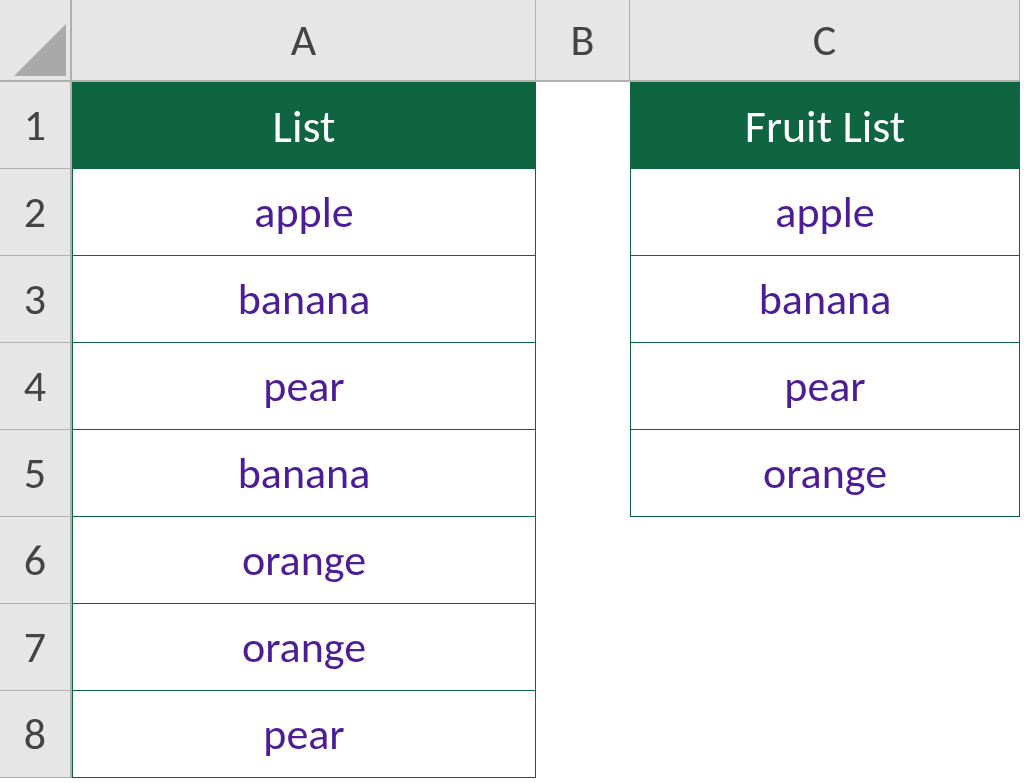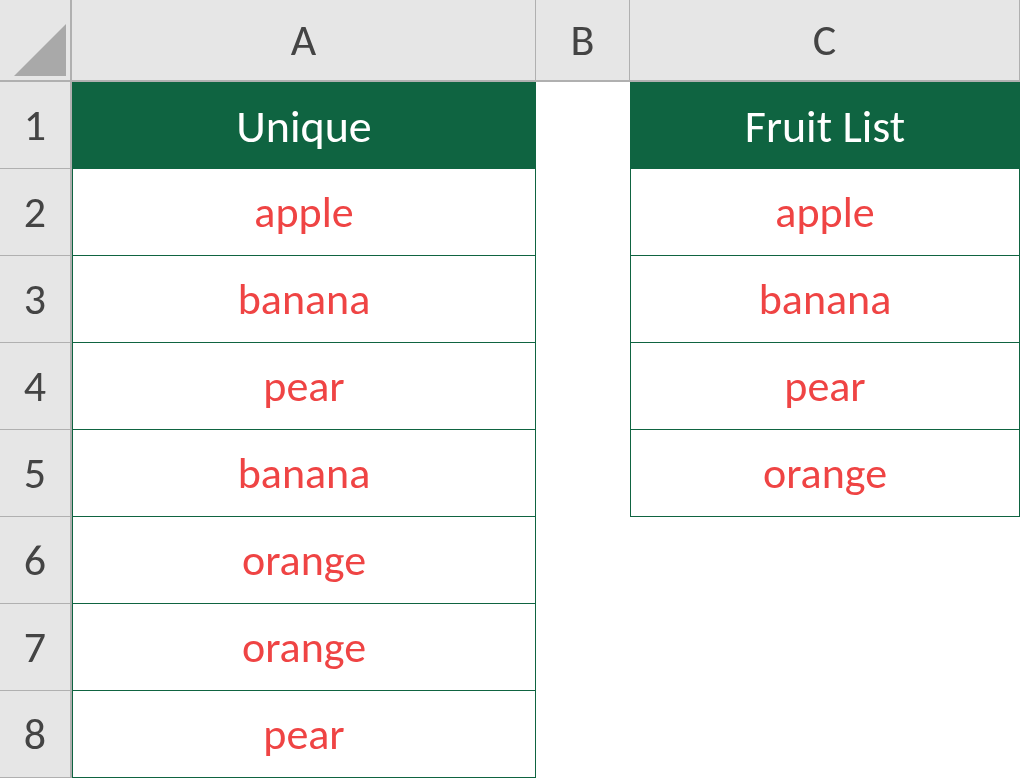--- a/index.html
+++ b/index.html
@@ -59,21 +59,21 @@
       color: #444;
       font-weight: 400;
     }
     .cell {
       border-right: 1px solid #d0d0d0;
       border-bottom: 1px solid #d0d0d0;
       display: flex;
       align-items: center;
       justify-content: center;
       font-size: 44px;
-      color: #ef4444;
+      color: #4c1d95;
       background: white;
     }
     .cell.header-cell {
       background: #0f6441;
       color: white;
       font-size: 46px;
       border: 1px solid #0f6441;
     }
     .cell.data-cell {
       background: white;
@@ -96,21 +96,21 @@
 
   <div class="corner-cell">
     <div class="corner-triangle"></div>
   </div>
 
   <div class="col-header">A</div>
   <div class="col-header">B</div>
   <div class="col-header">C</div>
 
   <div class="row-header">1</div>
-  <div class="cell header-cell">Unique</div>
+  <div class="cell header-cell">List</div>
   <div class="cell empty-col-b"></div>
   <div class="cell header-cell">Fruit List</div>
 
   <div class="row-header">2</div>
   <div class="cell data-cell">apple</div>
   <div class="cell empty-col-b"></div>
   <div class="cell data-cell">apple</div>
 
   <div class="row-header">3</div>
   <div class="cell data-cell">banana</div>

